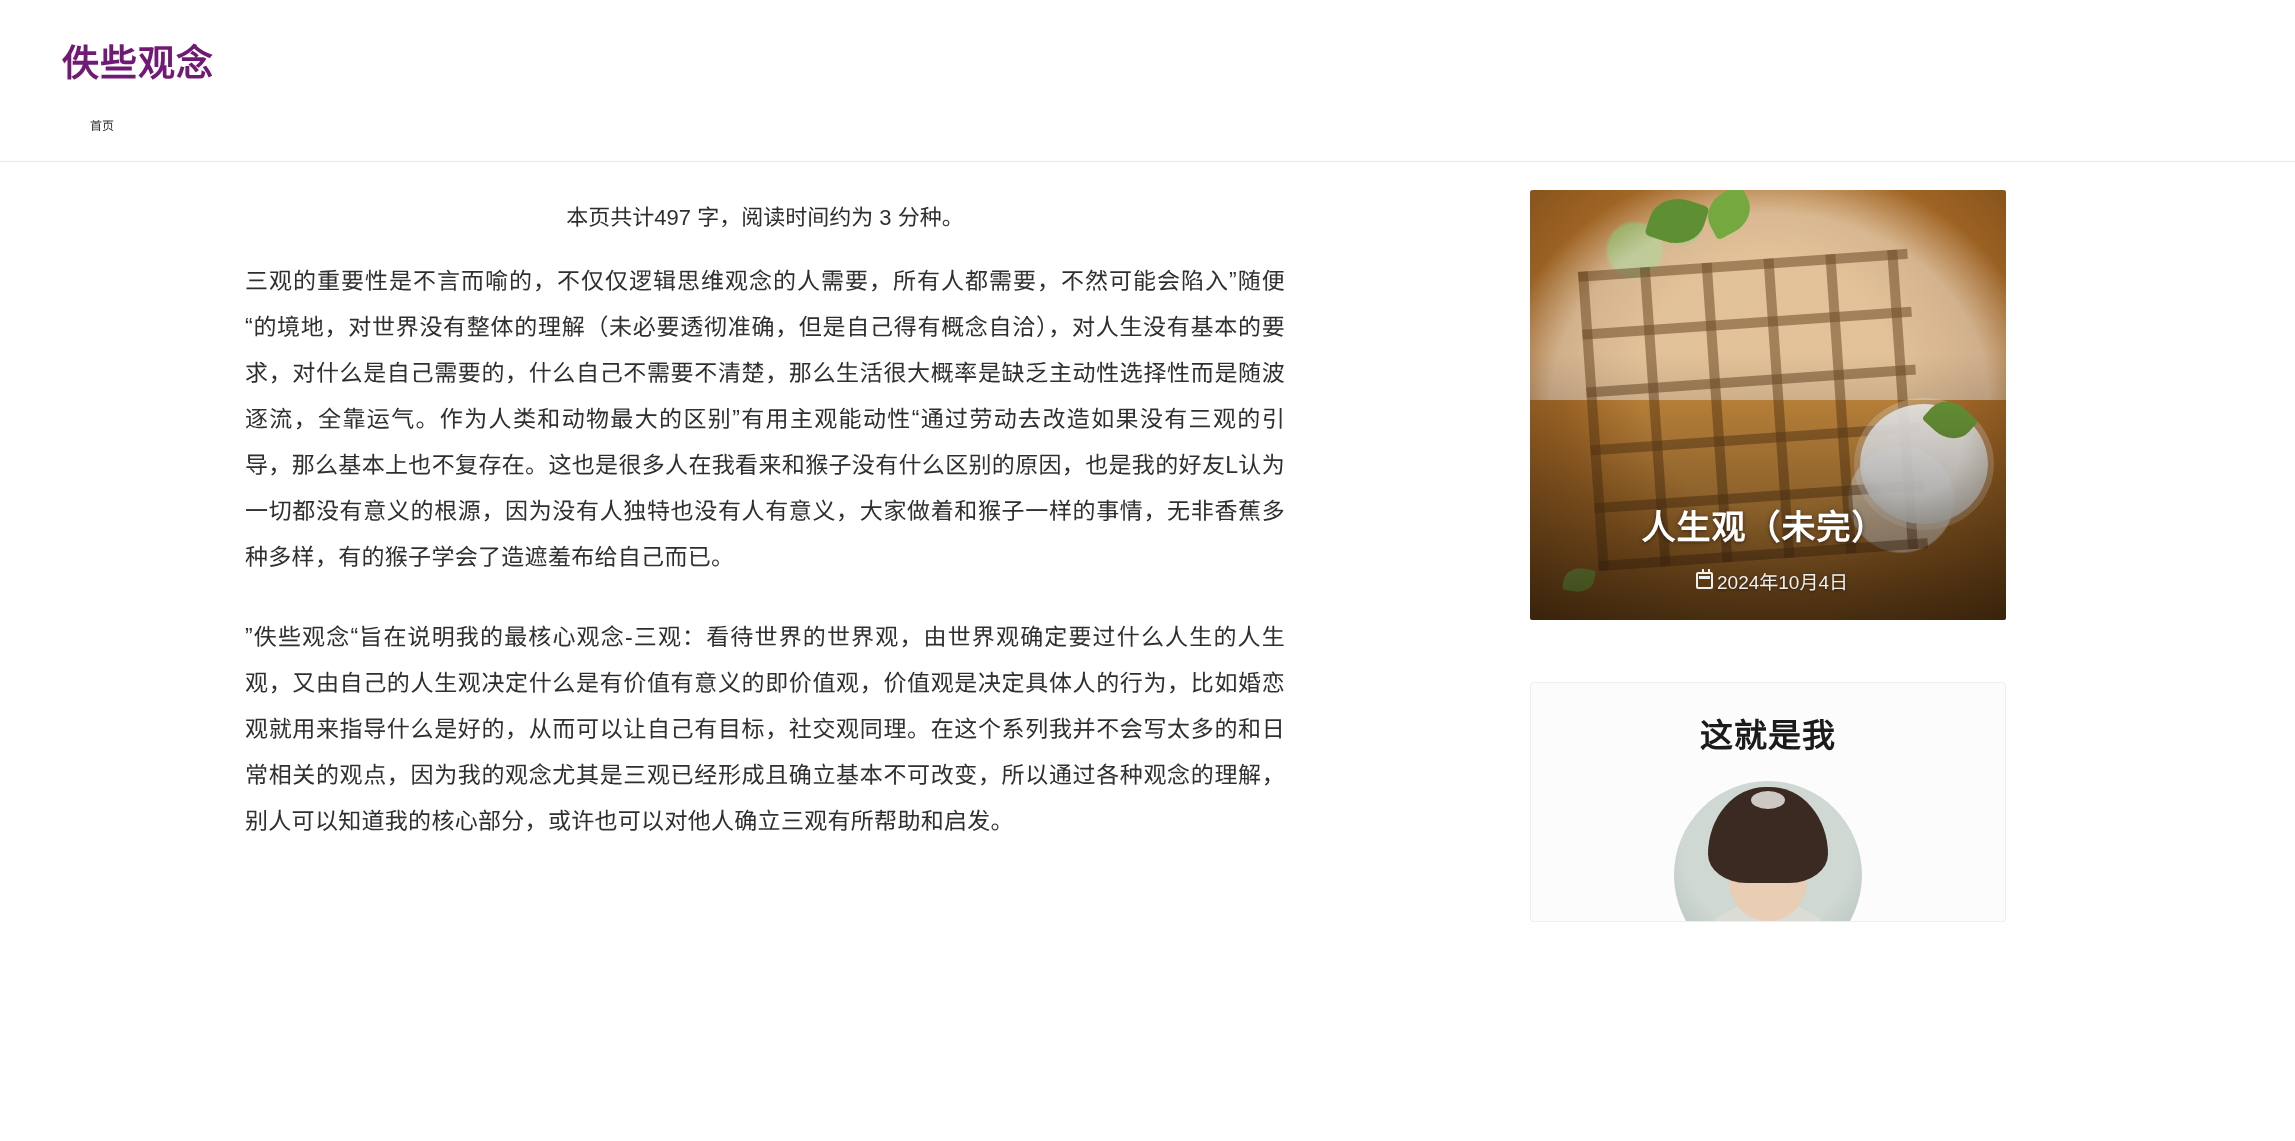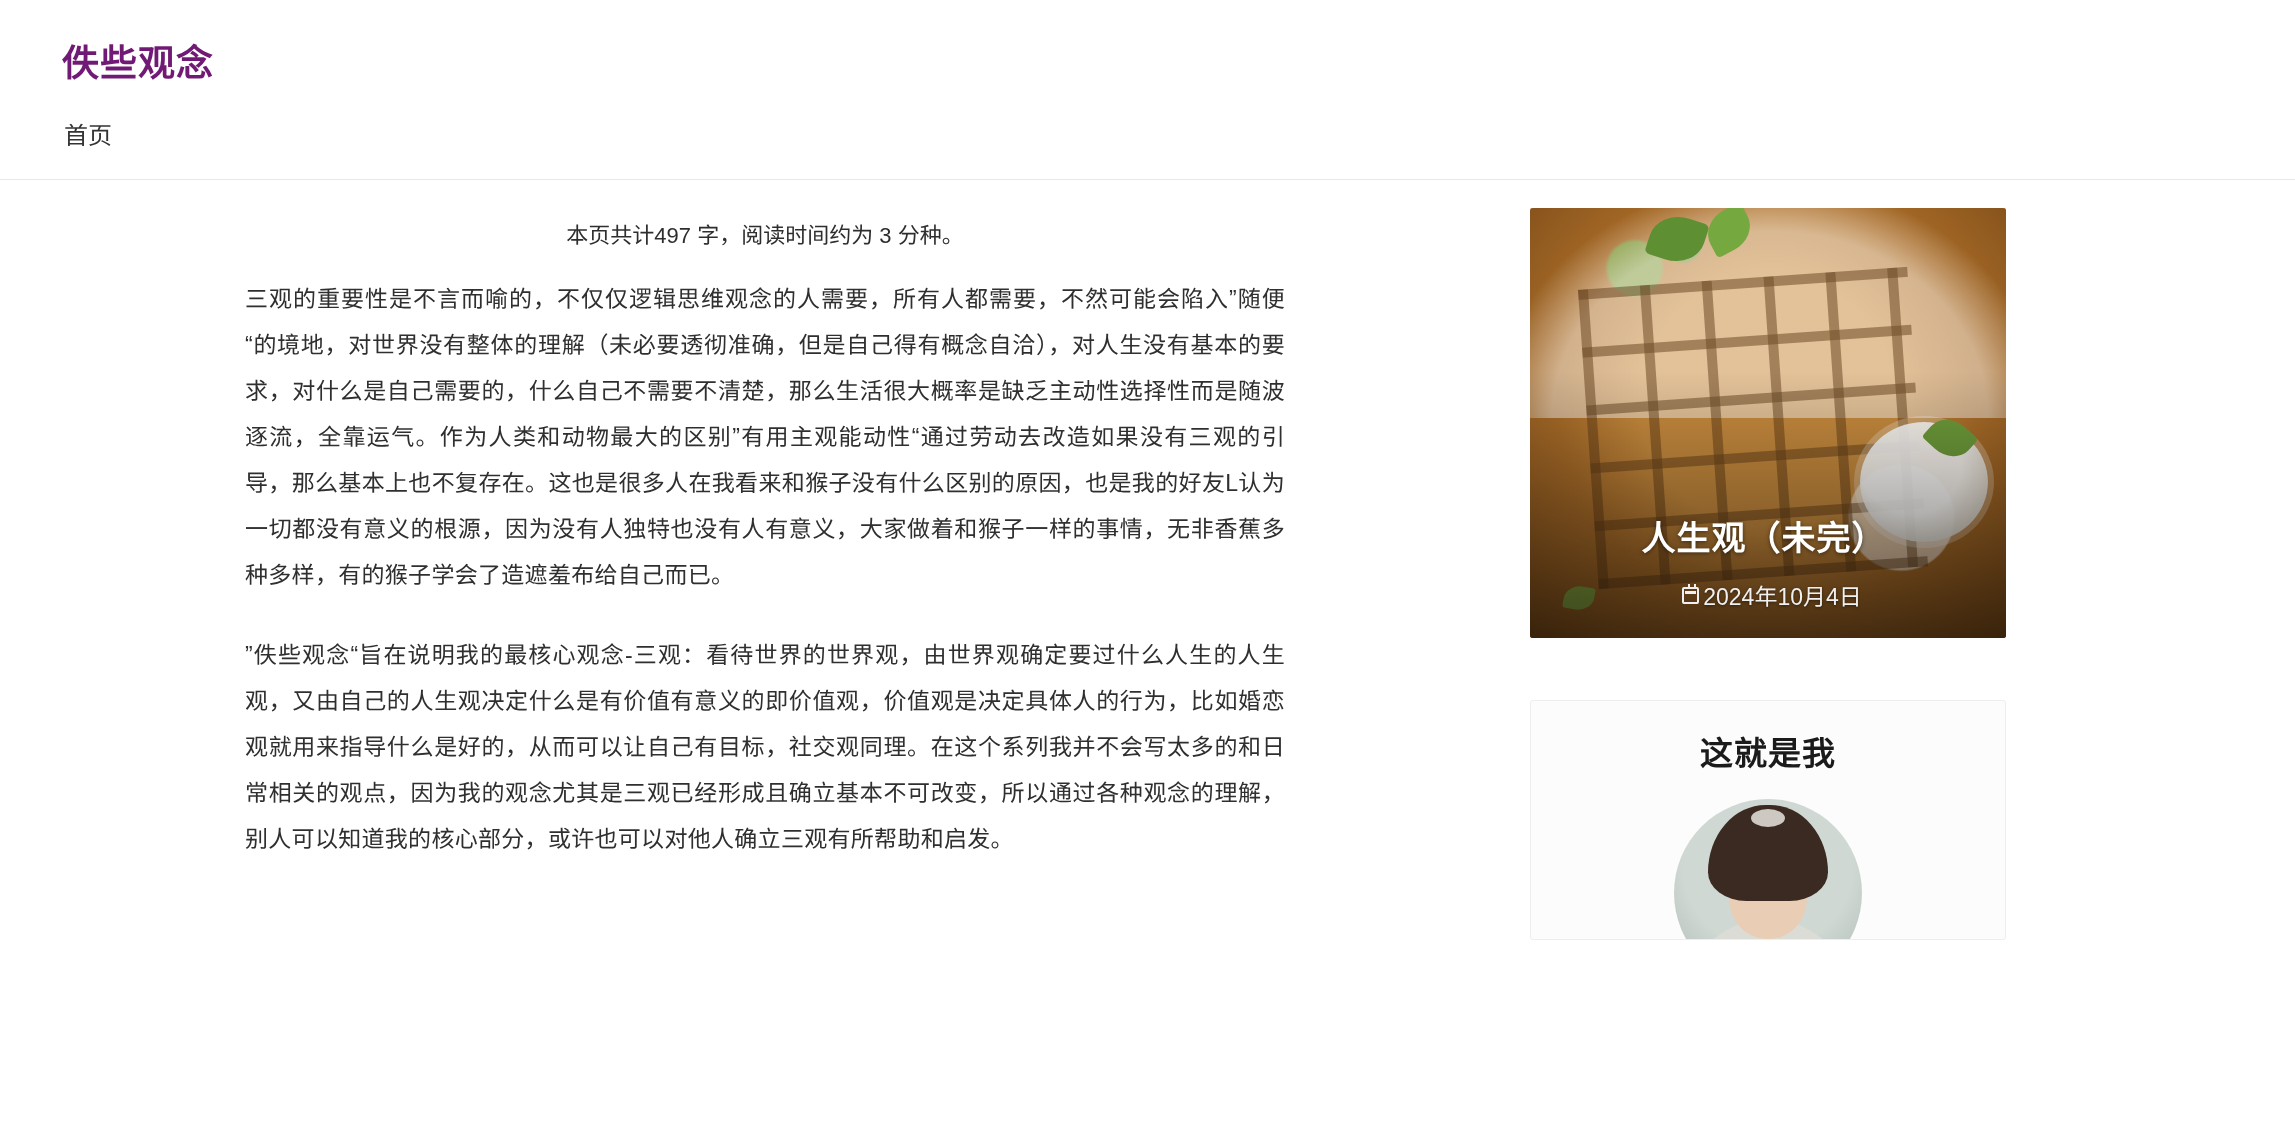--- a/index.html
+++ b/index.html
@@ -31,24 +31,25 @@
     margin: 0;
     padding: 14px 0 14px 62px;
     line-height: 1.2;
   }
   .nav-bar {
     padding: 10px 0 22px 62px;
     border-bottom: 1px solid #e8e8e8;
   }
   .nav-item {
     display: inline-block;
-    font-size: 24px;
+    font-size: 12px;
     color: #333;
     text-decoration: none;
     padding: 6px 2px;
+    margin-left: 26px;
   }
 
   
   .page-wrap {
     display: flex;
     align-items: flex-start;
     padding-top: 0;
   }
   .content-col {
     width: 1530px;
@@ -165,21 +166,21 @@
     color: #ffffff;
     letter-spacing: 1px;
     margin: 0 0 18px 0;
     text-shadow: 0 1px 4px rgba(0,0,0,0.5);
   }
   .card-date-row {
     display: flex;
     align-items: center;
     justify-content: center;
     gap: 4px;
-    font-size: 23px;
+    font-size: 19px;
     color: #f0f0f0;
     text-shadow: 0 1px 3px rgba(0,0,0,0.5);
     padding-left: 16px;
   }
   .cal-icon {
     display: inline-block;
     width: 17px; height: 17px;
     border: 2px solid #f0f0f0;
     border-radius: 2px;
     position: relative;

